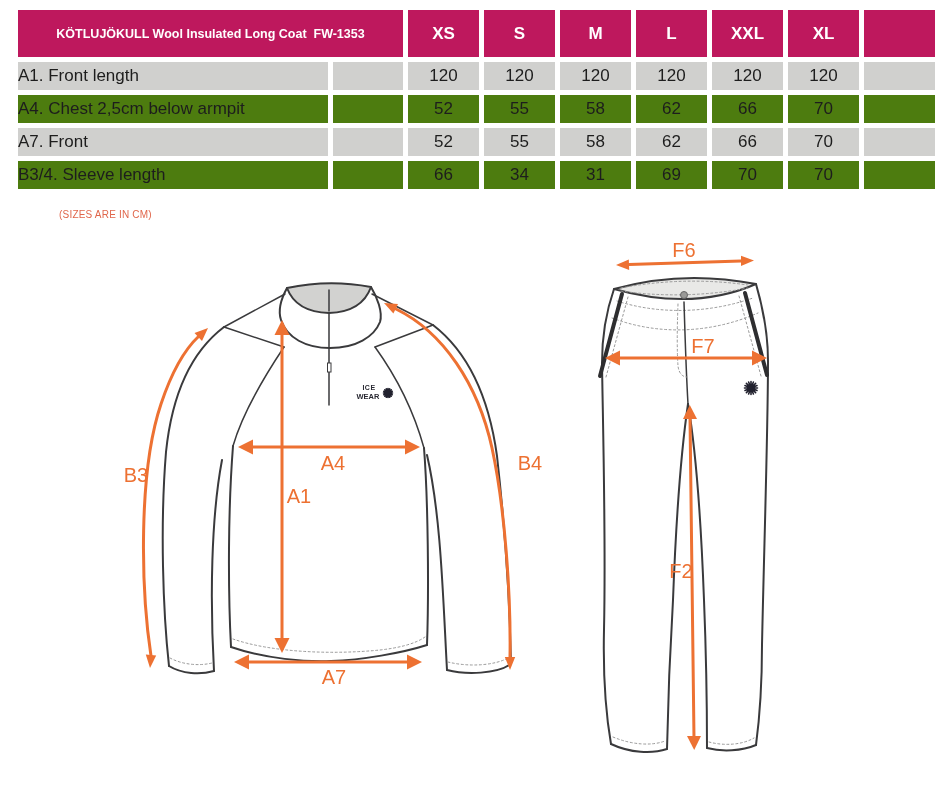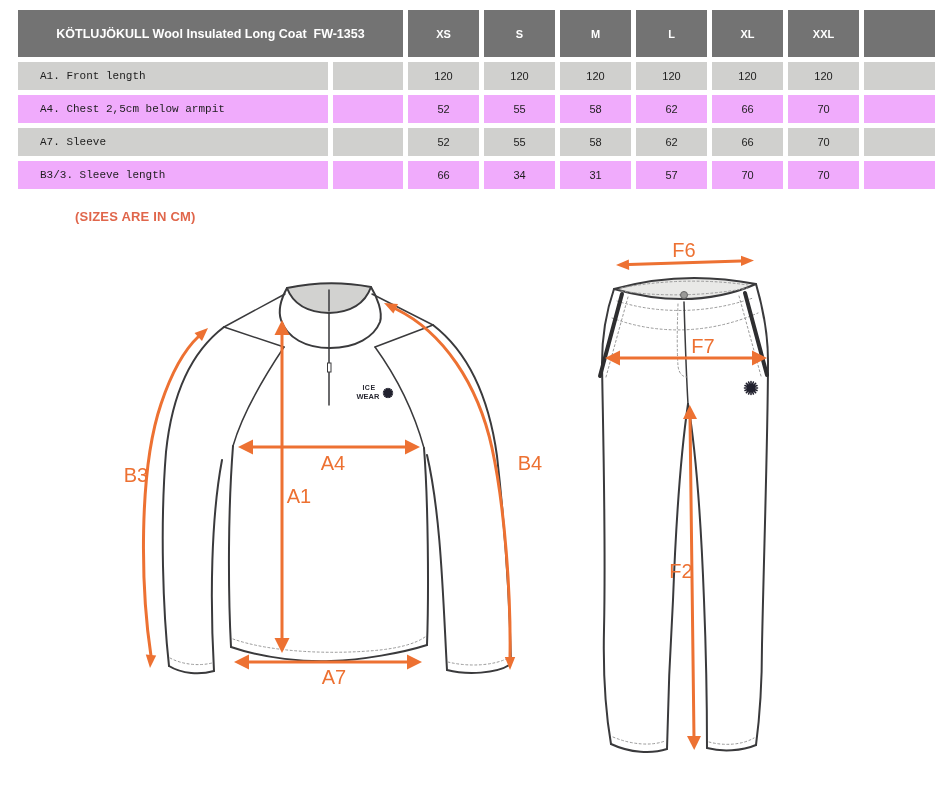--- a/index.html
+++ b/index.html
@@ -6,31 +6,31 @@
   body{width:952px;height:785px;position:relative;font-family:"Liberation Sans",sans-serif;overflow:hidden;}
 
   
   .size-table{
     position:absolute;left:18px;top:10px;
     display:grid;
     grid-template-columns:310px 70px 71px 71px 71px 71px 71px 71px 71px;
     grid-template-rows:47px 28px 28px 28px 28px;
     column-gap:5px;row-gap:5px;
   }
-  .cell{display:flex;align-items:center;justify-content:center;font-size:11px;color:#1d1d1d;}
-  .cell.hdr{background:#737373;color:#fff;font-weight:bold;}
+  .cell{display:flex;align-items:center;justify-content:center;font-size:17px;color:#1d1d1d;}
+  .cell.hdr{background:#be185d;color:#fff;font-weight:bold;}
   .cell.title{grid-column:1 / span 2;white-space:pre;font-size:12.5px;}
-  .cell.label{justify-content:flex-start;padding-left:22px;font-family:Liberation Mono, monospace;}
+  .cell.label{justify-content:flex-start;}
   .c-dark{background:#d0d0ce;}
-  .c-light{background:#f0abfc;}
+  .c-light{background:#4d7c0f;}
 
   
   .sizes-note{
     position:absolute;left:59px;top:209px;
-    color:#e0664b;font-size:13px;font-weight:bold;letter-spacing:.2px;margin-left:16px;
+    color:#e0664b;font-size:10px;font-weight:normal;letter-spacing:.2px;
   }
 
   
   .diagram{position:absolute;left:0;top:228px;}
   .outline{fill:none;stroke:#3a3a3c;stroke-width:2;stroke-linecap:round;stroke-linejoin:round;}
   .seam{fill:none;stroke:#3a3a3c;stroke-width:1.5;stroke-linecap:round;}
   .stitch{fill:none;stroke:#9a9a9a;stroke-width:1;stroke-dasharray:2 2.5;stroke-linecap:round;}
   .arrow{fill:none;stroke:#ed7132;stroke-width:3;stroke-linecap:round;}
   .ahead{fill:#ed7132;stroke:none;}
   .mlabel{fill:#ed7132;font-family:"Liberation Sans",sans-serif;font-size:20px;}
@@ -40,22 +40,22 @@
 </head>
 <body>
 
 <div class="size-table">
 
   <div class="cell hdr title">KÖTLUJÖKULL Wool Insulated Long Coat  FW-1353</div>
   <div class="cell hdr">XS</div>
   <div class="cell hdr">S</div>
   <div class="cell hdr">M</div>
   <div class="cell hdr">L</div>
+  <div class="cell hdr">XXL</div>
   <div class="cell hdr">XL</div>
-  <div class="cell hdr">XXL</div>
   <div class="cell hdr"></div>
 
   <div class="cell label c-dark">A1. Front length</div>
   <div class="cell c-dark"></div>
   <div class="cell c-dark">120</div>
   <div class="cell c-dark">120</div>
   <div class="cell c-dark">120</div>
   <div class="cell c-dark">120</div>
   <div class="cell c-dark">120</div>
   <div class="cell c-dark">120</div>
@@ -64,36 +64,36 @@
   <div class="cell label c-light">A4. Chest 2,5cm below armpit</div>
   <div class="cell c-light"></div>
   <div class="cell c-light">52</div>
   <div class="cell c-light">55</div>
   <div class="cell c-light">58</div>
   <div class="cell c-light">62</div>
   <div class="cell c-light">66</div>
   <div class="cell c-light">70</div>
   <div class="cell c-light"></div>
 
-  <div class="cell label c-dark">A7. Sleeve</div>
+  <div class="cell label c-dark">A7. Front</div>
   <div class="cell c-dark"></div>
   <div class="cell c-dark">52</div>
   <div class="cell c-dark">55</div>
   <div class="cell c-dark">58</div>
   <div class="cell c-dark">62</div>
   <div class="cell c-dark">66</div>
   <div class="cell c-dark">70</div>
   <div class="cell c-dark"></div>
 
-  <div class="cell label c-light">B3/3. Sleeve length</div>
+  <div class="cell label c-light">B3/4. Sleeve length</div>
   <div class="cell c-light"></div>
   <div class="cell c-light">66</div>
   <div class="cell c-light">34</div>
   <div class="cell c-light">31</div>
-  <div class="cell c-light">57</div>
+  <div class="cell c-light">69</div>
   <div class="cell c-light">70</div>
   <div class="cell c-light">70</div>
   <div class="cell c-light"></div>
 </div>
 
 <div class="sizes-note">(SIZES ARE IN CM)</div>
 
 <svg class="diagram" width="952" height="557" viewBox="0 228 952 557" xmlns="http://www.w3.org/2000/svg">
 
   <g>

